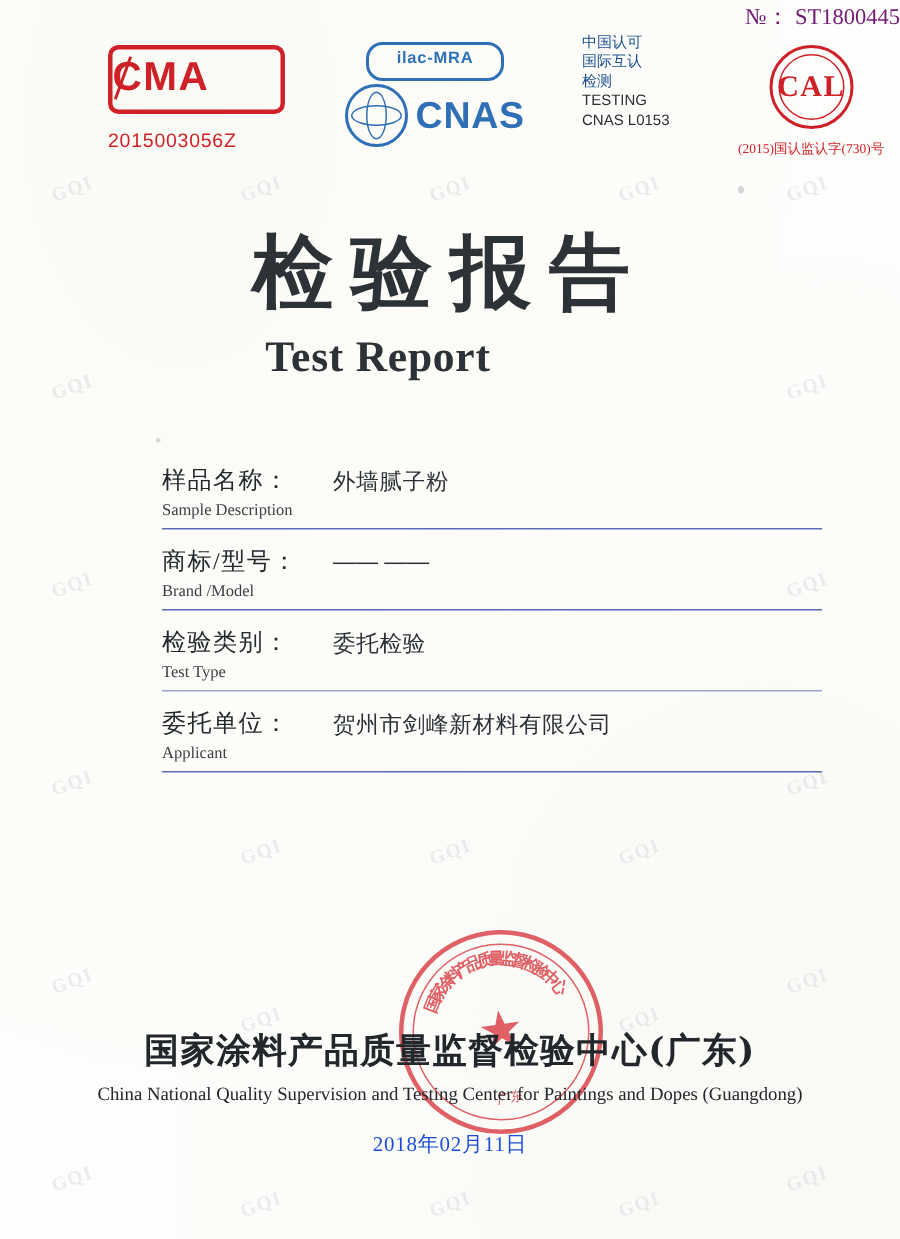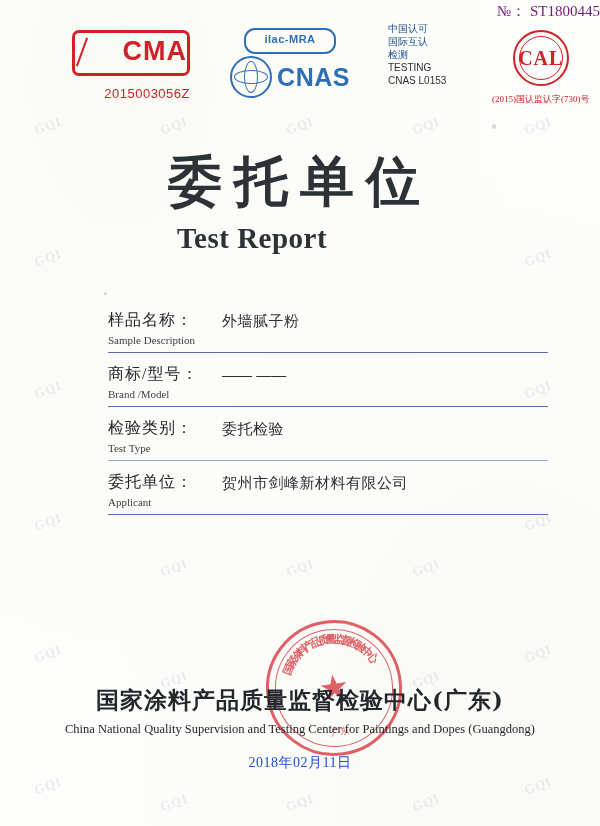--- a/index.html
+++ b/index.html
@@ -58,21 +58,21 @@
     left: 0;
     width: 600px;
     height: 90px;
   }
 
   
   .cma-wrap {
     position: absolute;
     left: 72px;
     top: 8px;
-    text-align: right;
+    text-align: left;
   }
   .cma-box {
     width: 112px;
     height: 40px;
     border: 3px solid #cf2128;
     border-radius: 7px;
     color: #cf2128;
     font-weight: bold;
     font-size: 27px;
     line-height: 36px;
@@ -416,21 +416,21 @@
   <div class="cal-wrap">
     <div class="cal-circle">
       <div class="inner"></div>
       <div class="letters">CAL</div>
     </div>
     <div class="cal-code">(2015)国认监认字(730)号</div>
   </div>
 
 </div>
 
-<div class="title-cn">委托单位</div>
+<div class="title-cn">检验报告</div>
 <div class="title-en">Test Report</div>
 
 <div class="fields">
 
   <div class="field-row">
     <div class="field-label-cn">样品名称：</div>
     <div class="field-label-en">Sample Description</div>
     <div class="field-value">外墙腻子粉</div>
     <div class="field-underline"></div>
   </div>

